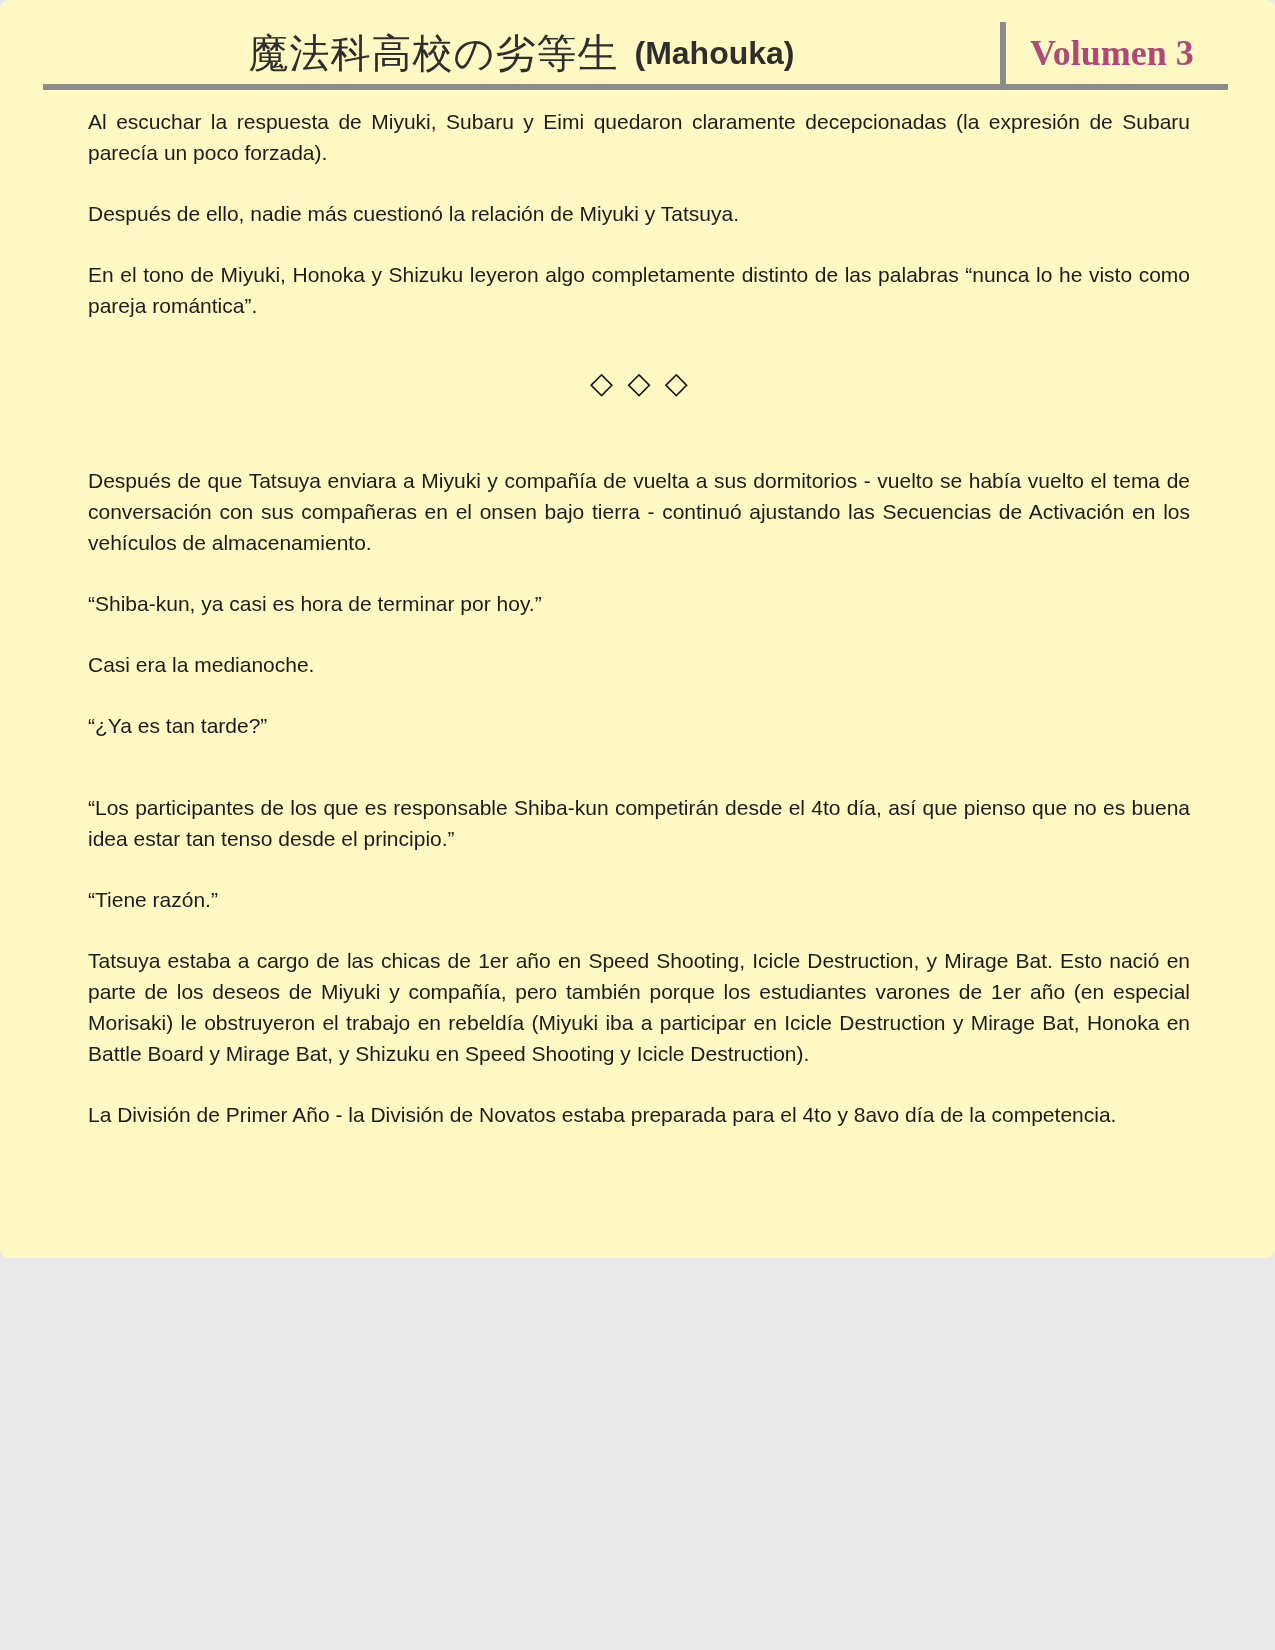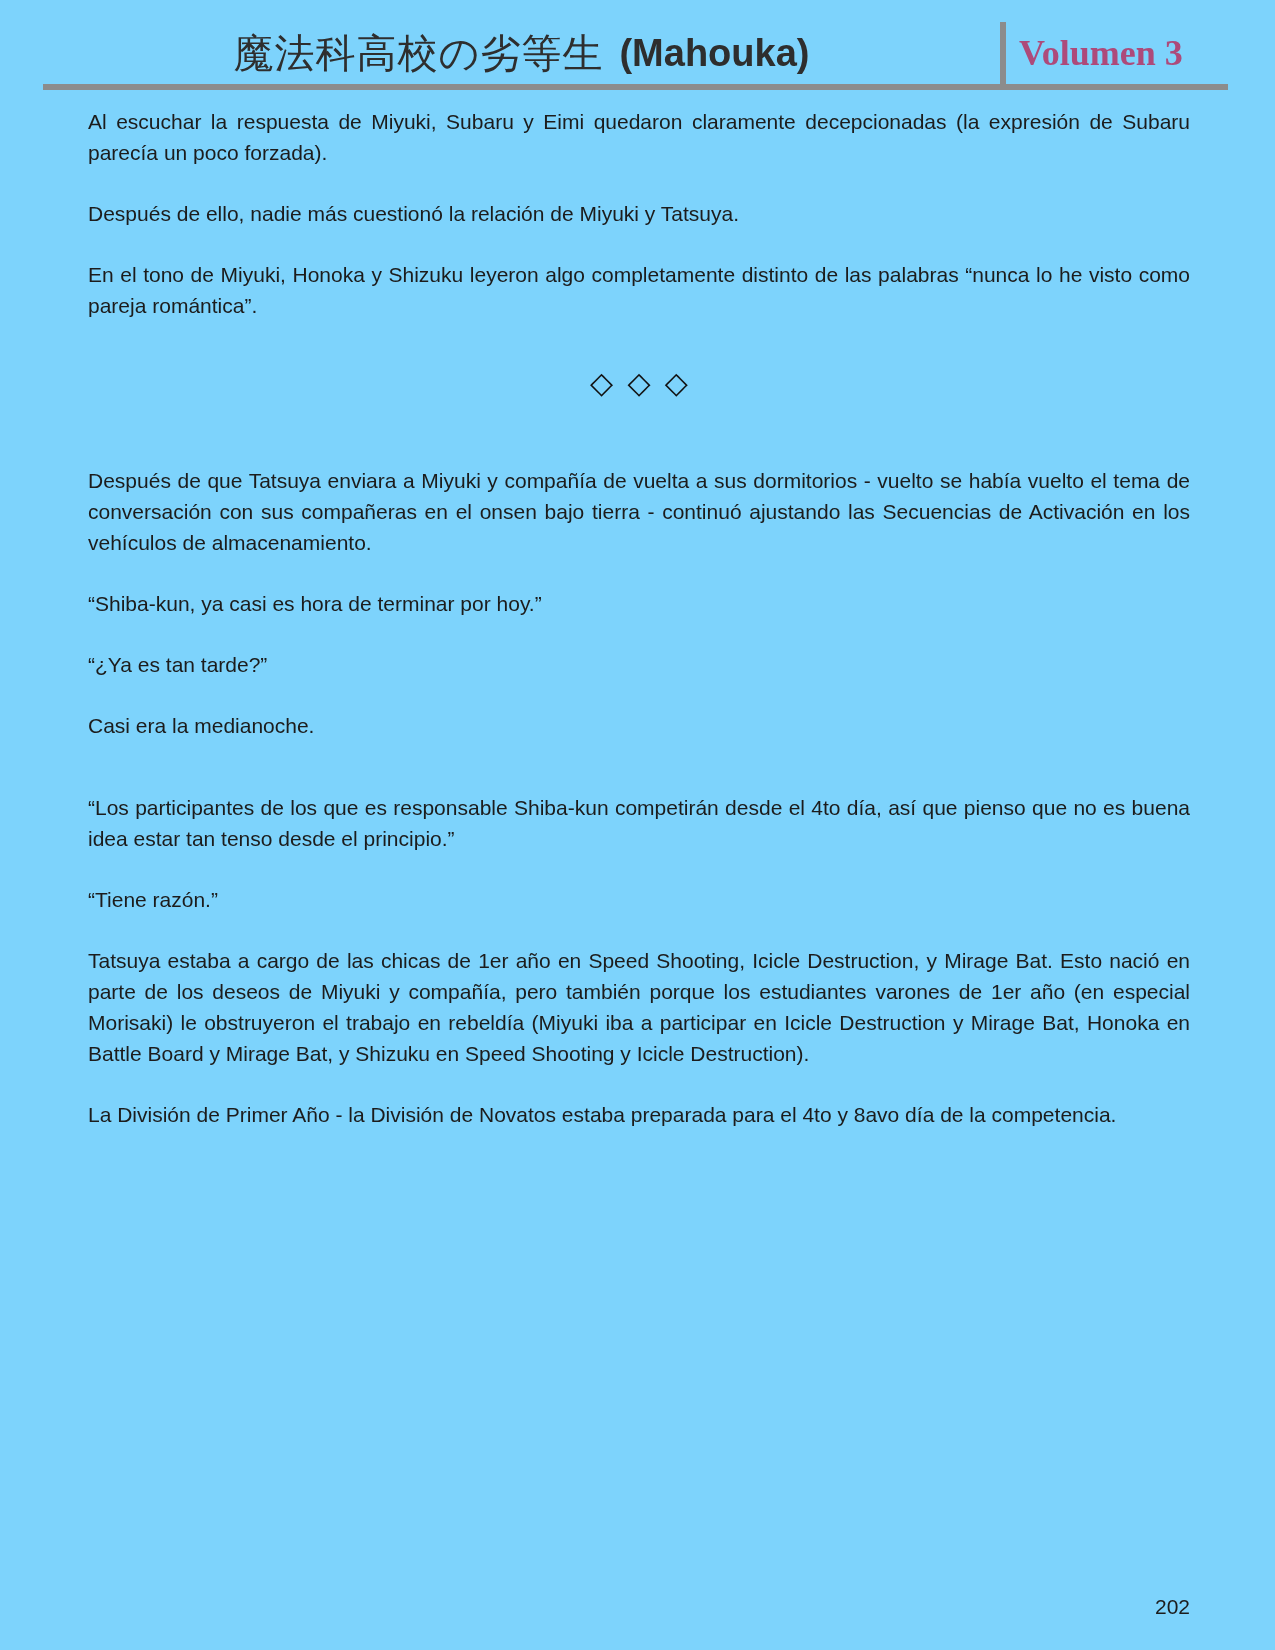--- a/index.html
+++ b/index.html
@@ -1,25 +1,26 @@
 <!DOCTYPE html>
 <html><head>
 <meta charset="utf-8">
 <style>
   * { margin: 0; padding: 0; box-sizing: border-box; }
   html, body { background: #e8e8e8; }
   .page {
     position: relative;
     width: 1275px;
-    height: 1650px;
+    height: 1258px;
     margin: 0 auto;
-    background: #7dd3fc;
+    background: #fef9c3;
     font-family: "Liberation Sans", sans-serif;
     color: #1c1c1c;
     overflow: hidden;
+    border-radius: 9px;
   }
   .header {
     display: flex;
     align-items: stretch;
     margin: 22px 47px 0 43px;
     height: 68px;
     border-bottom: 6px solid #8c8c8c;
   }
   .header-left {
     flex: 1;
@@ -30,30 +31,30 @@
   }
   .title-jp {
     font-family: "Liberation Serif", serif;
     font-size: 40px;
     color: #2e2e2e;
     letter-spacing: 1px;
   }
   .title-latin {
     font-family: "Liberation Sans", sans-serif;
     font-weight: bold;
-    font-size: 38px;
+    font-size: 32px;
     color: #2e2e2e;
     margin-left: 16px;
   }
   .header-right {
     width: 228px;
     border-left: 6px solid #8c8c8c;
     display: flex;
     align-items: center;
-    padding-left: 13px;
+    padding-left: 24px;
   }
   .volume-label {
     font-family: "Liberation Serif", serif;
     font-weight: bold;
     font-size: 36px;
     color: #ad4a7a;
     white-space: nowrap;
   }
   .content {
     margin: 0 85px 0 88px;   
@@ -96,22 +97,22 @@
     </div>
   </div>
 
   <div class="content">
     <p>Al escuchar la respuesta de Miyuki, Subaru y Eimi quedaron claramente decepcionadas (la expresión de Subaru parecía un poco forzada).</p>
     <p>Después de ello, nadie más cuestionó la relación de Miyuki y Tatsuya.</p>
     <p>En el tono de Miyuki, Honoka y Shizuku leyeron algo completamente distinto de las palabras “nunca lo he visto como pareja romántica”.</p>
     <div class="scene-divider">◇ ◇ ◇</div>
     <p>Después de que Tatsuya enviara a Miyuki y compañía de vuelta a sus dormitorios - vuelto se había vuelto el tema de conversación con sus compañeras en el onsen bajo tierra - continuó ajustando las Secuencias de Activación en los vehículos de almacenamiento.</p>
     <p>“Shiba-kun, ya casi es hora de terminar por hoy.”</p>
+    <p>Casi era la medianoche.</p>
     <p>“¿Ya es tan tarde?”</p>
-    <p>Casi era la medianoche.</p>
     <p class="gap-before">“Los participantes de los que es responsable Shiba-kun competirán desde el 4to día, así que pienso que no es buena idea estar tan tenso desde el principio.”</p>
     <p>“Tiene razón.”</p>
     <p>Tatsuya estaba a cargo de las chicas de 1er año en Speed Shooting, Icicle Destruction, y Mirage Bat. Esto nació en parte de los deseos de Miyuki y compañía, pero también porque los estudiantes varones de 1er año (en especial Morisaki) le obstruyeron el trabajo en rebeldía (Miyuki iba a participar en Icicle Destruction y Mirage Bat, Honoka en Battle Board y Mirage Bat, y Shizuku en Speed Shooting y Icicle Destruction).</p>
     <p>La División de Primer Año - la División de Novatos estaba preparada para el 4to y 8avo día de la competencia.</p>
   </div>
 
   <div class="page-number">202</div>
 
 </div>
 

